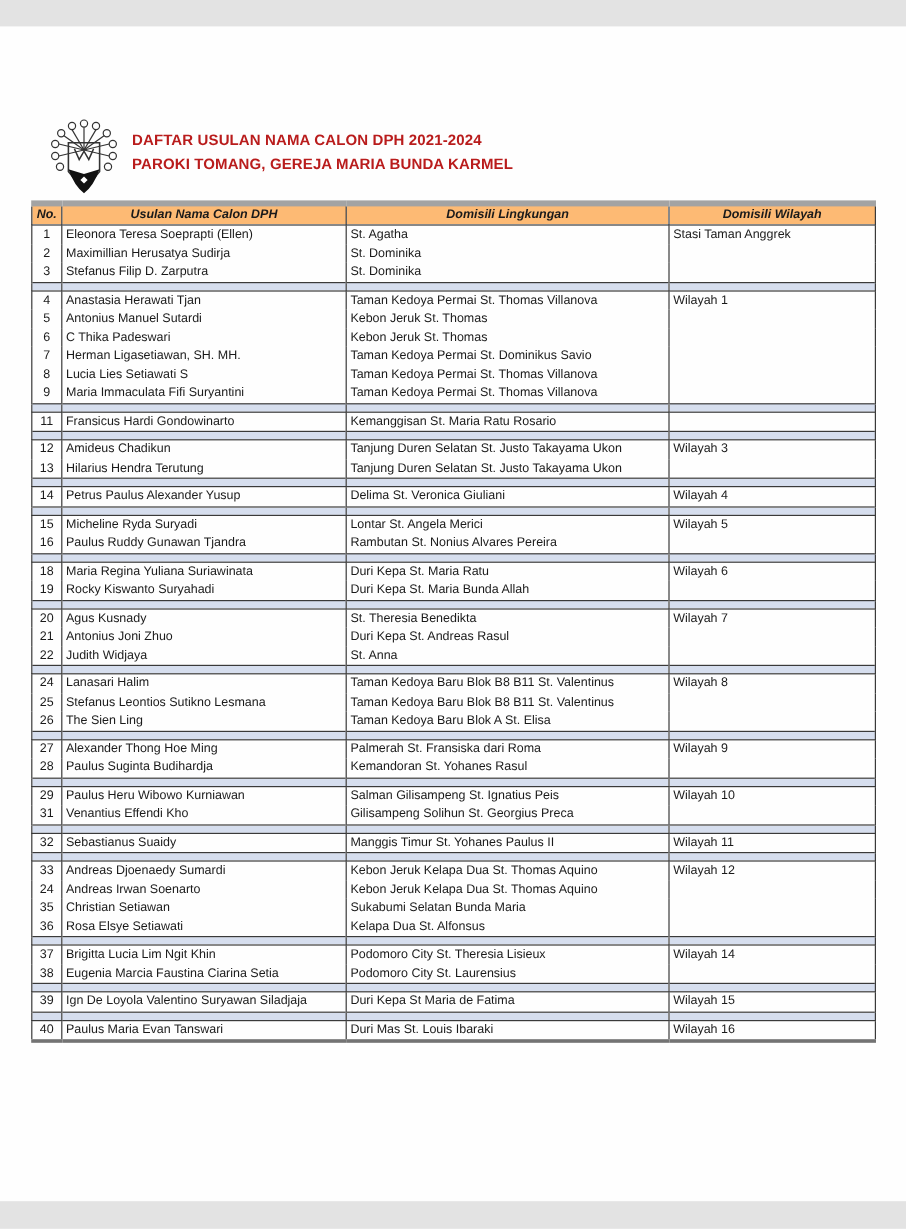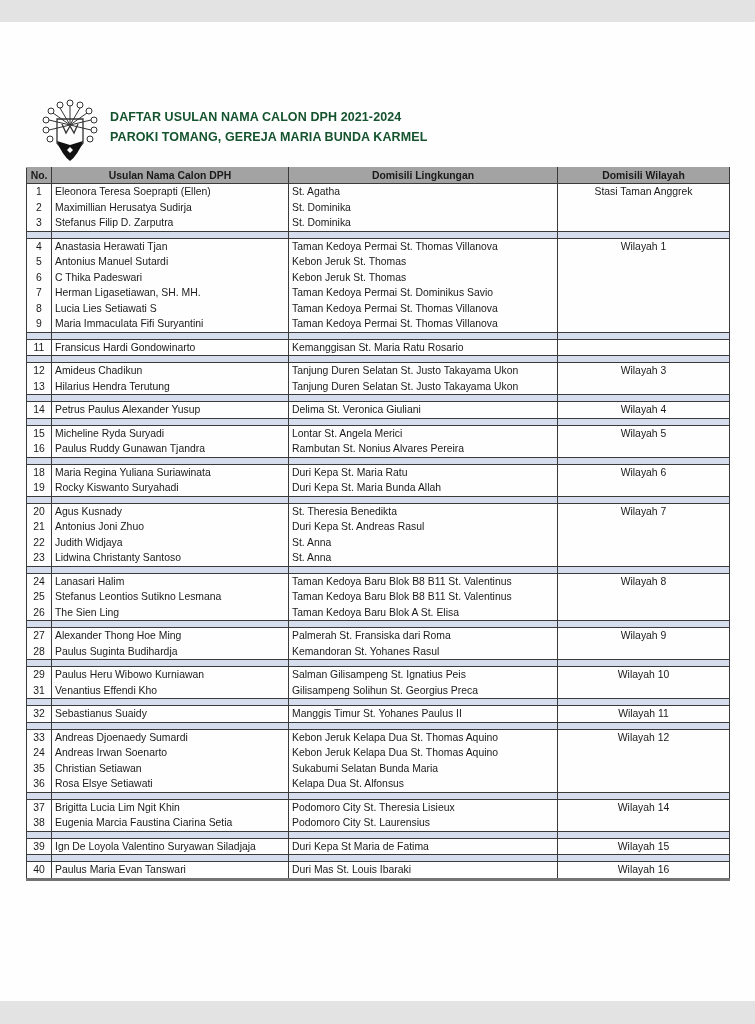--- a/index.html
+++ b/index.html
@@ -7,38 +7,38 @@
     width: 755px; height: 1024px; position: relative; overflow: hidden;
     background: #fefefe;
     font-family: "Liberation Sans", sans-serif;
     color: #1a1a1a;
   }
   .top-bar { position: absolute; left: 0; top: 0; width: 755px; height: 22px; background: #e3e3e3; }
   .bottom-bar { position: absolute; left: 0; top: 1001px; width: 755px; height: 23px; background: #e3e3e3; }
 
   .logo { position: absolute; left: 40px; top: 95px; width: 60px; height: 70px; }
   .title-block { position: absolute; left: 110px; top: 107px; }
-  .title-line { font-weight: bold; font-size: 12.5px; line-height: 20px; letter-spacing: 0.1px; color: #14532d; }
+  .title-line { font-weight: bold; font-size: 12.5px; line-height: 20px; letter-spacing: 0.1px; color: #b91c1c; }
 
   table.doc {
     position: absolute; left: 26px; top: 167px;
     width: 703px; border-collapse: collapse; table-layout: fixed;
     font-size: 10.4px;
   }
   table.doc th, table.doc td {
     border-left: 1px solid #3a3a3a; border-right: 1px solid #3a3a3a;
     padding: 0 3px; white-space: nowrap; overflow: hidden;
   }
   table.doc th {
-    background: #a3a3a3; font-weight: bold; height: 15px; line-height: 15px;
-    border-top: 1px solid #a3a3a3; border-bottom: 1px solid #3a3a3a;
+    background: #fdba74; font-weight: bold; height: 15px; line-height: 15px;
+    border-top: 5px solid #a3a3a3; border-bottom: 1px solid #3a3a3a; font-style: italic;
   }
   table.doc td { height: 15.5px; line-height: 15.5px; vertical-align: top; }
   td.num { text-align: center; }
-  td.wil { text-align: center; }
+  td.wil { }
   tr.sep td {
     height: 6px; line-height: 6px; background: #d6deee; padding: 0;
     border-top: 1px solid #3a3a3a; border-bottom: 1px solid #3a3a3a;
   }
   tr.last td { border-bottom: 3px solid #737373; }
   col.c-no { width: 25px; }
   col.c-name { width: 237px; }
   col.c-ling { width: 269px; }
   col.c-wil { width: 172px; }
 </style>
@@ -254,26 +254,20 @@
         <td>Antonius Joni Zhuo</td>
         <td>Duri Kepa St. Andreas Rasul</td>
         <td class="wil"></td>
       </tr>
       <tr>
         <td class="num">22</td>
         <td>Judith Widjaya</td>
         <td>St. Anna</td>
         <td class="wil"></td>
       </tr>
-      <tr>
-        <td class="num">23</td>
-        <td>Lidwina Christanty Santoso</td>
-        <td>St. Anna</td>
-        <td class="wil"></td>
-      </tr>
       <tr class="sep">
         <td></td>
         <td></td>
         <td></td>
         <td></td>
       </tr>
       <tr>
         <td class="num">24</td>
         <td>Lanasari Halim</td>
         <td>Taman Kedoya Baru Blok B8 B11 St. Valentinus</td>

